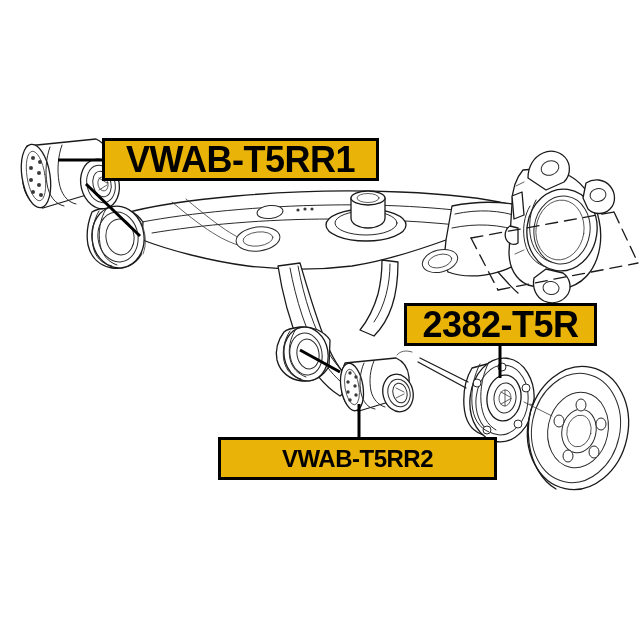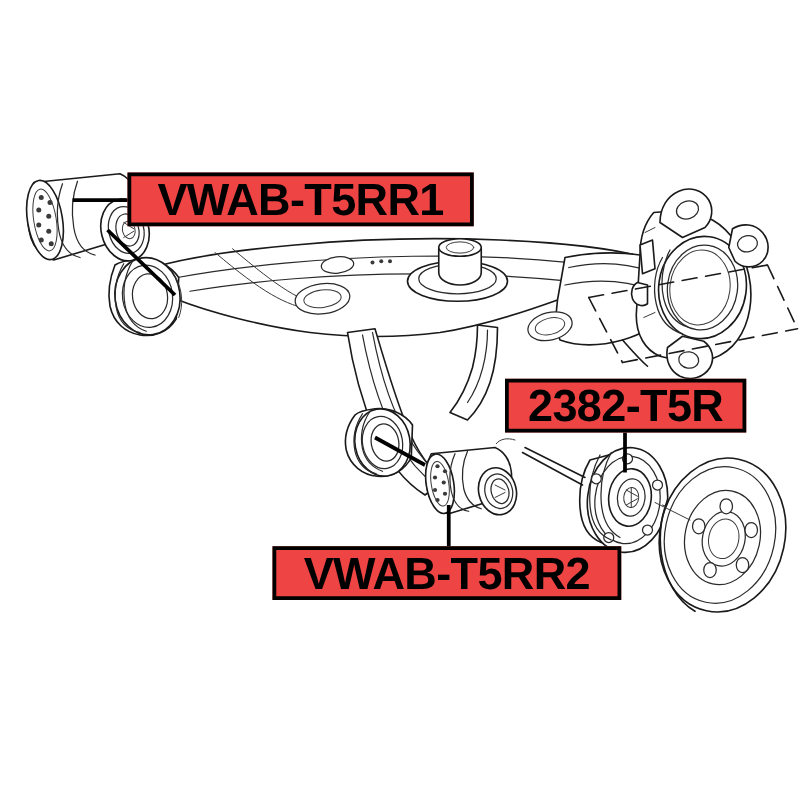--- a/index.html
+++ b/index.html
@@ -21,21 +21,21 @@
   #artwork {
     position: absolute;
     left: 0;
     top: 0;
     width: 640px;
     height: 640px;
   }
   .callout {
     position: absolute;
     box-sizing: border-box;
-    background: #ef4444;
+    background: #eab308;
     border: 3px solid #000000;
     display: flex;
     align-items: center;
     justify-content: center;
     color: #000000;
     font-family: "Liberation Sans", sans-serif;
     font-weight: bold;
     letter-spacing: -0.5px;
     white-space: nowrap;
     line-height: 1;
@@ -53,21 +53,21 @@
     width: 193px;
     height: 43px;
     font-size: 36px;
     text-align: right;
   }
   #callout-vwab-t5rr2 {
     left: 218px;
     top: 437px;
     width: 279px;
     height: 43px;
-    font-size: 36px;
+    font-size: 24px;
   }
 </style>
 </head>
 <body>
 
 <div id="canvas">
 
   <svg id="artwork" viewBox="0 0 640 640" xmlns="http://www.w3.org/2000/svg">
 
     <defs>

